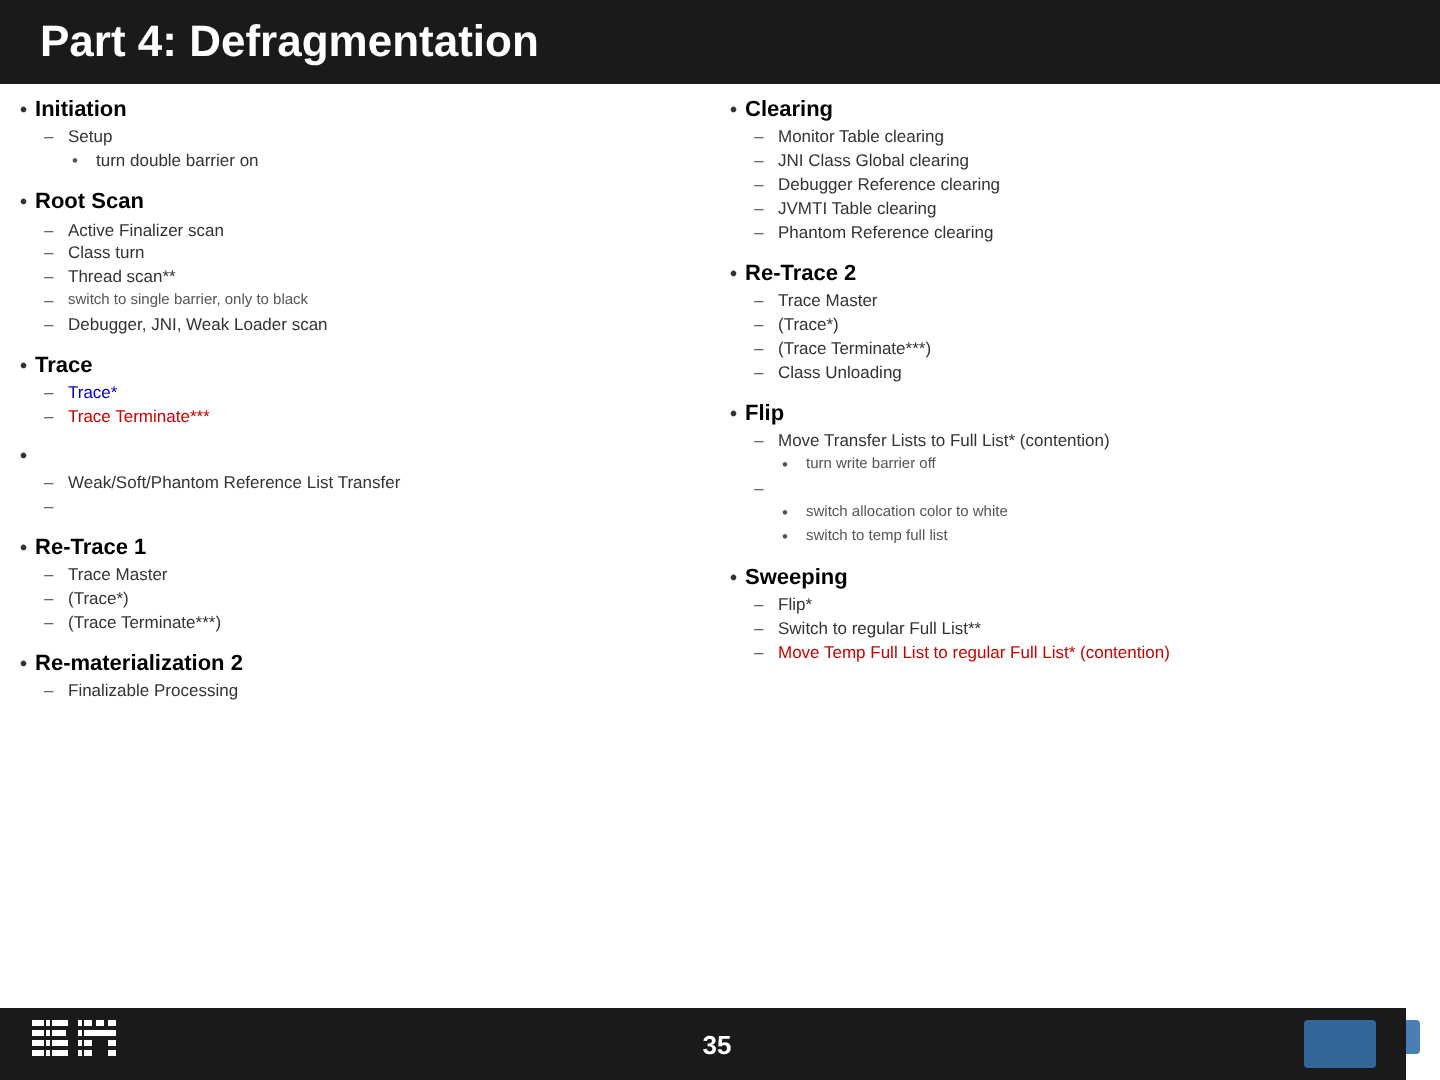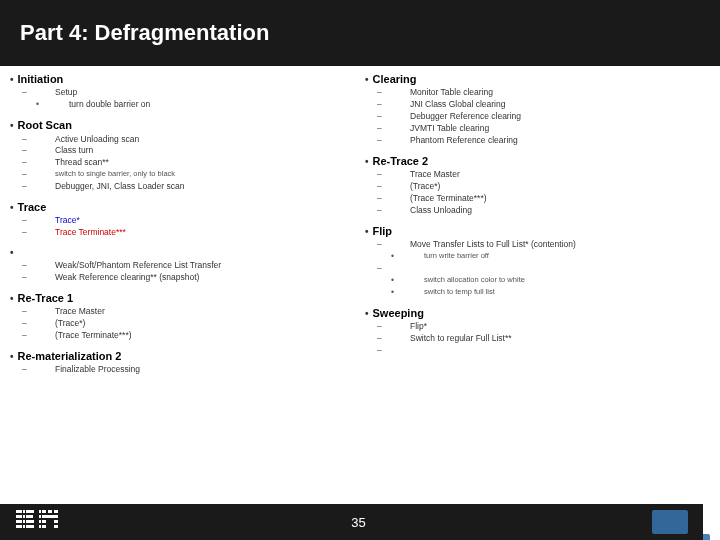--- a/index.html
+++ b/index.html
@@ -17,21 +17,21 @@
       height: 540px;
       position: relative;
     }
 
     
     .title {
       background: #1a1a1a;
       color: #ffffff;
       font-size: 22px;
       font-weight: bold;
-      padding: 20px 20px;
+      padding: 8px 20px;
       width: 100%;
     }
 
     
     .content {
       display: flex;
       flex-direction: row;
       padding: 6px 10px;
       gap: 10px;
       height: calc(100% - 40px - 36px);
@@ -82,21 +82,20 @@
       gap: 4px;
     }
 
     .dash {
       color: #555;
       min-width: 8px;
     }
 
     .item-text {
       color: #333;
-      margin-left: 21px;
     }
 
     .item-text.blue {
       color: #0000cc;
     }
 
     .item-text.red {
       color: #cc0000;
     }
 
@@ -125,20 +124,21 @@
       position: absolute;
       bottom: 0;
       left: 0;
       right: 17px;
       height: 36px;
       background: #1a1a1a;
       display: flex;
       align-items: center;
       justify-content: space-between;
       padding: 0 15px;
+      font-weight: bold;
     }
 
     .page-num {
       color: #ffffff;
       font-size: 13px;
     }
 
     .ibm-graphic {
       width: 36px;
       height: 24px;
@@ -193,37 +193,37 @@
       </div>
 
       <div class="section">
         <div class="section-header">
           <span class="bullet">•</span>
           <span class="section-title">Root Scan</span>
         </div>
         <div class="subsection">
           <div class="sub-item">
             <span class="dash">–</span>
-            <span class="item-text">Active Unloading scan</span>
+            <span class="item-text">Active Finalizer scan</span>
           </div>
           <div class="sub-item">
             <span class="dash">–</span>
             <span class="item-text">Class turn</span>
           </div>
           <div class="sub-item">
             <span class="dash">–</span>
             <span class="item-text">Thread scan**</span>
           </div>
           <div class="sub-item">
             <span class="dash">–</span>
             <span class="item-text note">switch to single barrier, only to black</span>
           </div>
           <div class="sub-item">
             <span class="dash">–</span>
-            <span class="item-text">Debugger, JNI, Class Loader scan</span>
+            <span class="item-text">Debugger, JNI, Weak Loader scan</span>
           </div>
         </div>
       </div>
 
       <div class="section">
         <div class="section-header">
           <span class="bullet">•</span>
           <span class="section-title">Trace</span>
         </div>
         <div class="subsection">
@@ -242,21 +242,20 @@
         <div class="section-header">
           <span class="bullet">•</span>
         </div>
         <div class="subsection">
           <div class="sub-item">
             <span class="dash">–</span>
             <span class="item-text">Weak/Soft/Phantom Reference List Transfer</span>
           </div>
           <div class="sub-item">
             <span class="dash">–</span>
-            <span class="item-text">Weak Reference clearing** (snapshot)</span>
           </div>
         </div>
       </div>
 
       <div class="section">
         <div class="section-header">
           <span class="bullet">•</span>
           <span class="section-title">Re-Trace 1</span>
         </div>
         <div class="subsection">
@@ -387,20 +386,21 @@
           <div class="sub-item">
             <span class="dash">–</span>
             <span class="item-text">Flip*</span>
           </div>
           <div class="sub-item">
             <span class="dash">–</span>
             <span class="item-text">Switch to regular Full List**</span>
           </div>
           <div class="sub-item">
             <span class="dash">–</span>
+            <span class="item-text red">Move Temp Full List to regular Full List* (contention)</span>
           </div>
         </div>
       </div>
 
     </div>
   </div>
 
   <div class="full-width-section">
     <div style="display:flex; align-items:center; gap:6px; font-size:8.5px;">
       <span class="bullet">•</span>

